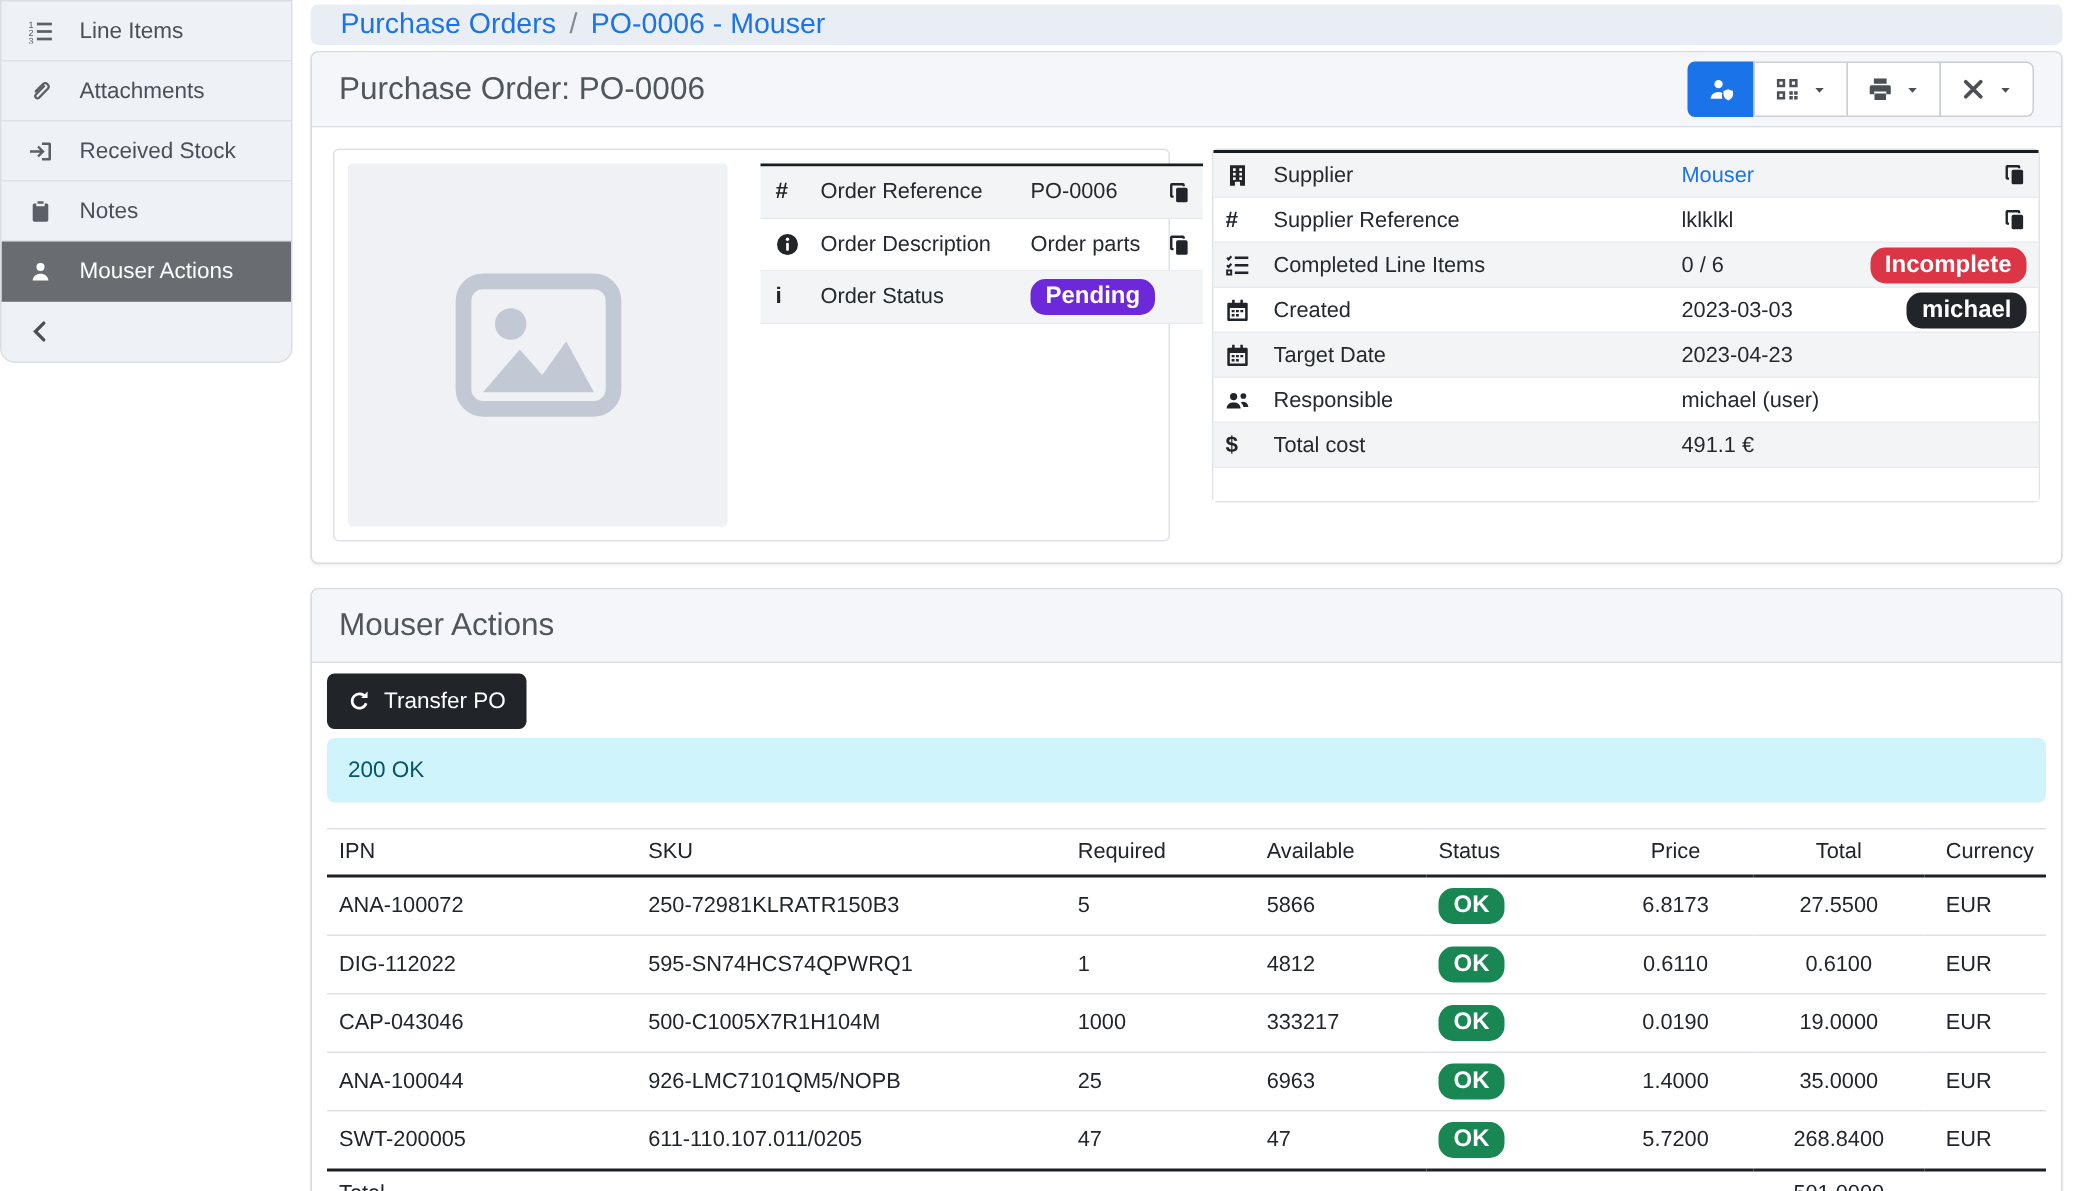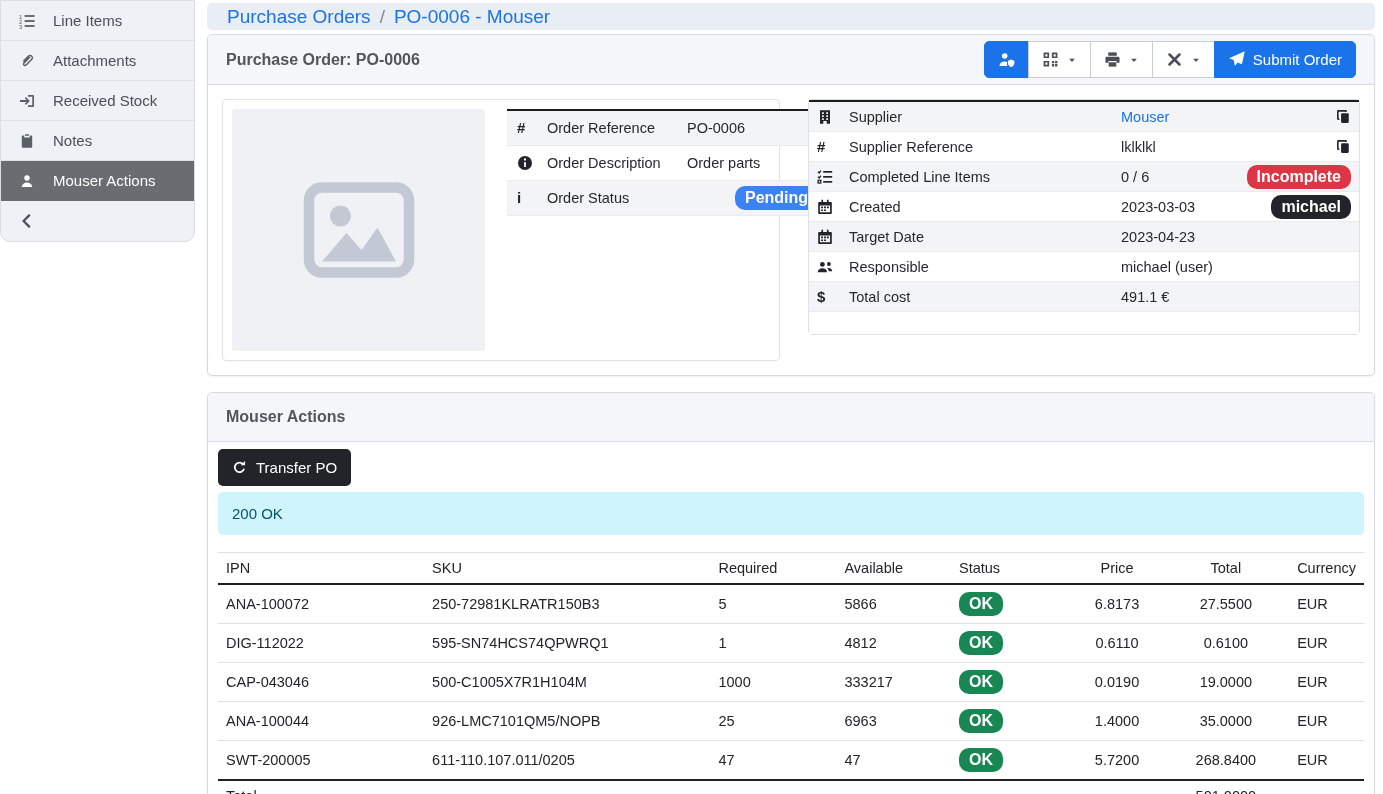--- a/index.html
+++ b/index.html
@@ -56,21 +56,21 @@
     border:1px solid #d5dbe1; border-radius:5px;
     box-shadow:0 1px 2px rgba(0,0,0,.06);
   }
   .panel + .panel { margin-top:16px; }
   .panel-header {
     display:flex; align-items:center; justify-content:space-between;
     background:#f4f6f9; border-bottom:1px solid #d5dbe1;
     border-radius:5px 5px 0 0;
     padding:6px 18px; min-height:49px;
   }
-  .panel-title { font-size:16px; font-weight:700; color:#50565c; }
+  .panel-title { font-size:21px; font-weight:400; color:#50565c; }
 
   
   .btn-group { display:flex; }
   .btn {
     height:37px; display:flex; align-items:center; gap:8px;
     padding:0 13px; font-size:15px; cursor:pointer;
     background:#fff; border:1px solid #c9ced3; margin-left:-1px;
     color:#4a5056; font-family:inherit;
   }
   .btn:first-child { border-radius:5px 0 0 5px; margin-left:0; }
@@ -258,28 +258,20 @@
                   <g fill="none" stroke="currentColor" stroke-width="2.4" stroke-linecap="round">
                     <path d="M3.3 3.3l9.4 9.4M12.7 3.3 3.3 12.7"></path>
                   </g>
                 </svg>
               </span>
               <span class="icon caret">
                 <svg viewBox="0 0 16 16">
                   <path d="M3.5 5.8h9L8 11z"></path>
                 </svg>
               </span>
-            </button>
-            <button class="btn btn-primary">
-              <span class="icon">
-                <svg viewBox="0 0 16 16">
-                  <path d="M15.8.2 1 6.9l4.3 1.6L6.6 14l2.3-3.2 4.2 1.6z"></path>
-                </svg>
-              </span>
-              <span class="btn-label">Submit Order</span>
             </button>
           </div>
       </header>
       <div class="panel-body">
         <div class="cards">
           <div class="card card-left">
             <div class="thumb">
               <span class="icon lg">
                   <svg viewBox="0 0 24 24">
                     <rect x="2" y="3.5" width="20" height="17" rx="2.6" fill="none" stroke="currentColor" stroke-width="2.1"></rect>
@@ -317,21 +309,21 @@
                       <svg viewBox="0 0 16 16">
                         <rect x="5.4" y="4.4" width="8.2" height="10.4" rx="1.2"></rect>
                         <path d="M3.6 11.6H2.4A1.3 1.3 0 0 1 1.1 10.3V2.4A1.3 1.3 0 0 1 2.4 1.1h7.9a1.3 1.3 0 0 1 1.3 1.3v.9H9.9v-.5H2.8v7.2h.8z"></path>
                       </svg>
                     </span>
                   </span>
                 </div>
                 <div class="drow">
                   <span class="icon"><span class="tglyph">i</span></span>
                   <span>Order Status</span>
-                  <span><span class="badge" style="background: #3b82f6; margin-left: 48px;">Pending</span></span>
+                  <span><span class="badge" style="background: #6d28d9;">Pending</span></span>
                   <span class="rend"></span>
                 </div>
               </div>
           </div>
           <div class="card card-right">
             <div class="details details-right">
                 <div class="drow">
                   <span class="icon">
                     <svg viewBox="0 0 16 16">
                       <path fill-rule="evenodd" d="M3 1.2h10v13.6H9.7v-2.7H6.3v2.7H3zM5 3.2h1.8V5H5zM9.2 3.2H11V5H9.2zM5 6.2h1.8V8H5zM9.2 6.2H11V8H9.2zM5 9.2h1.8V11H5zM9.2 9.2H11V11H9.2z"></path>

